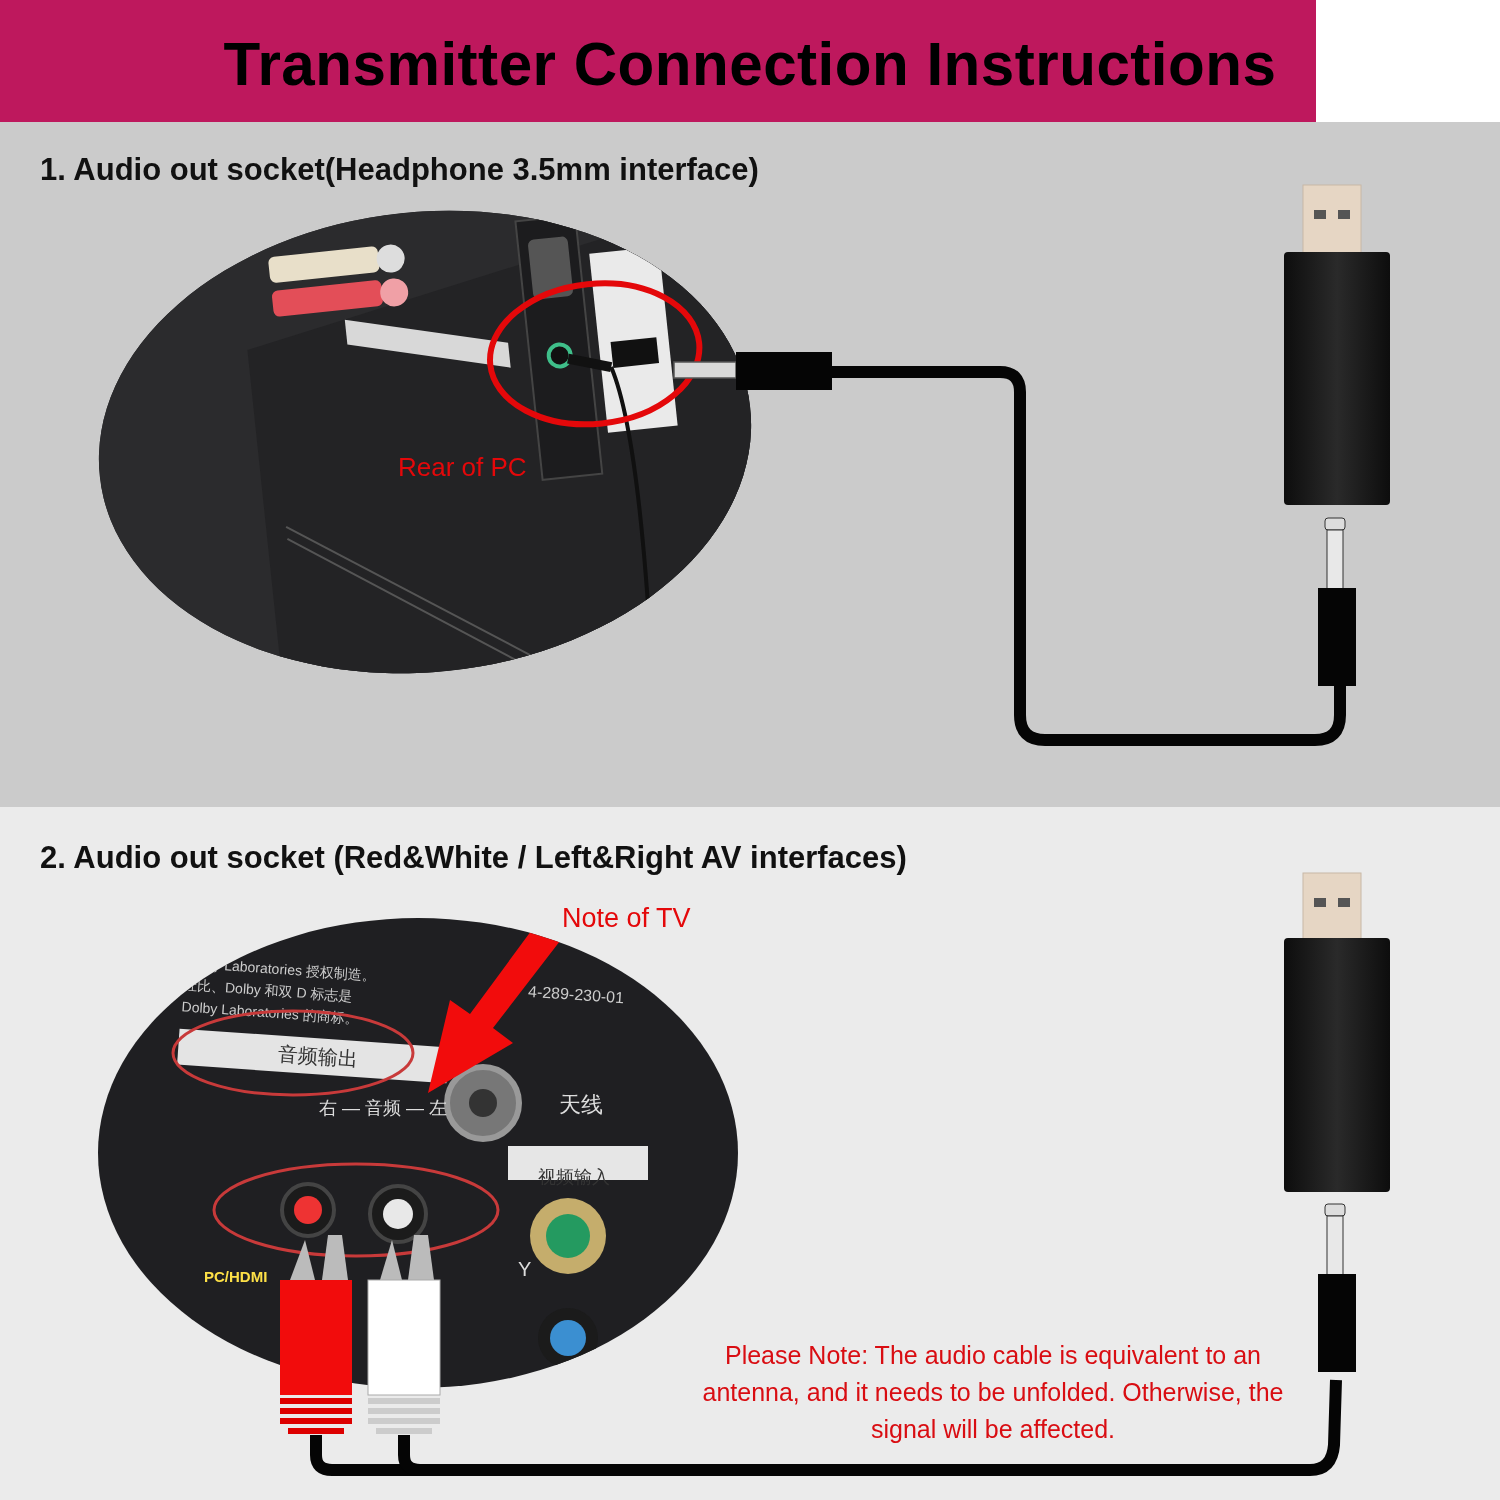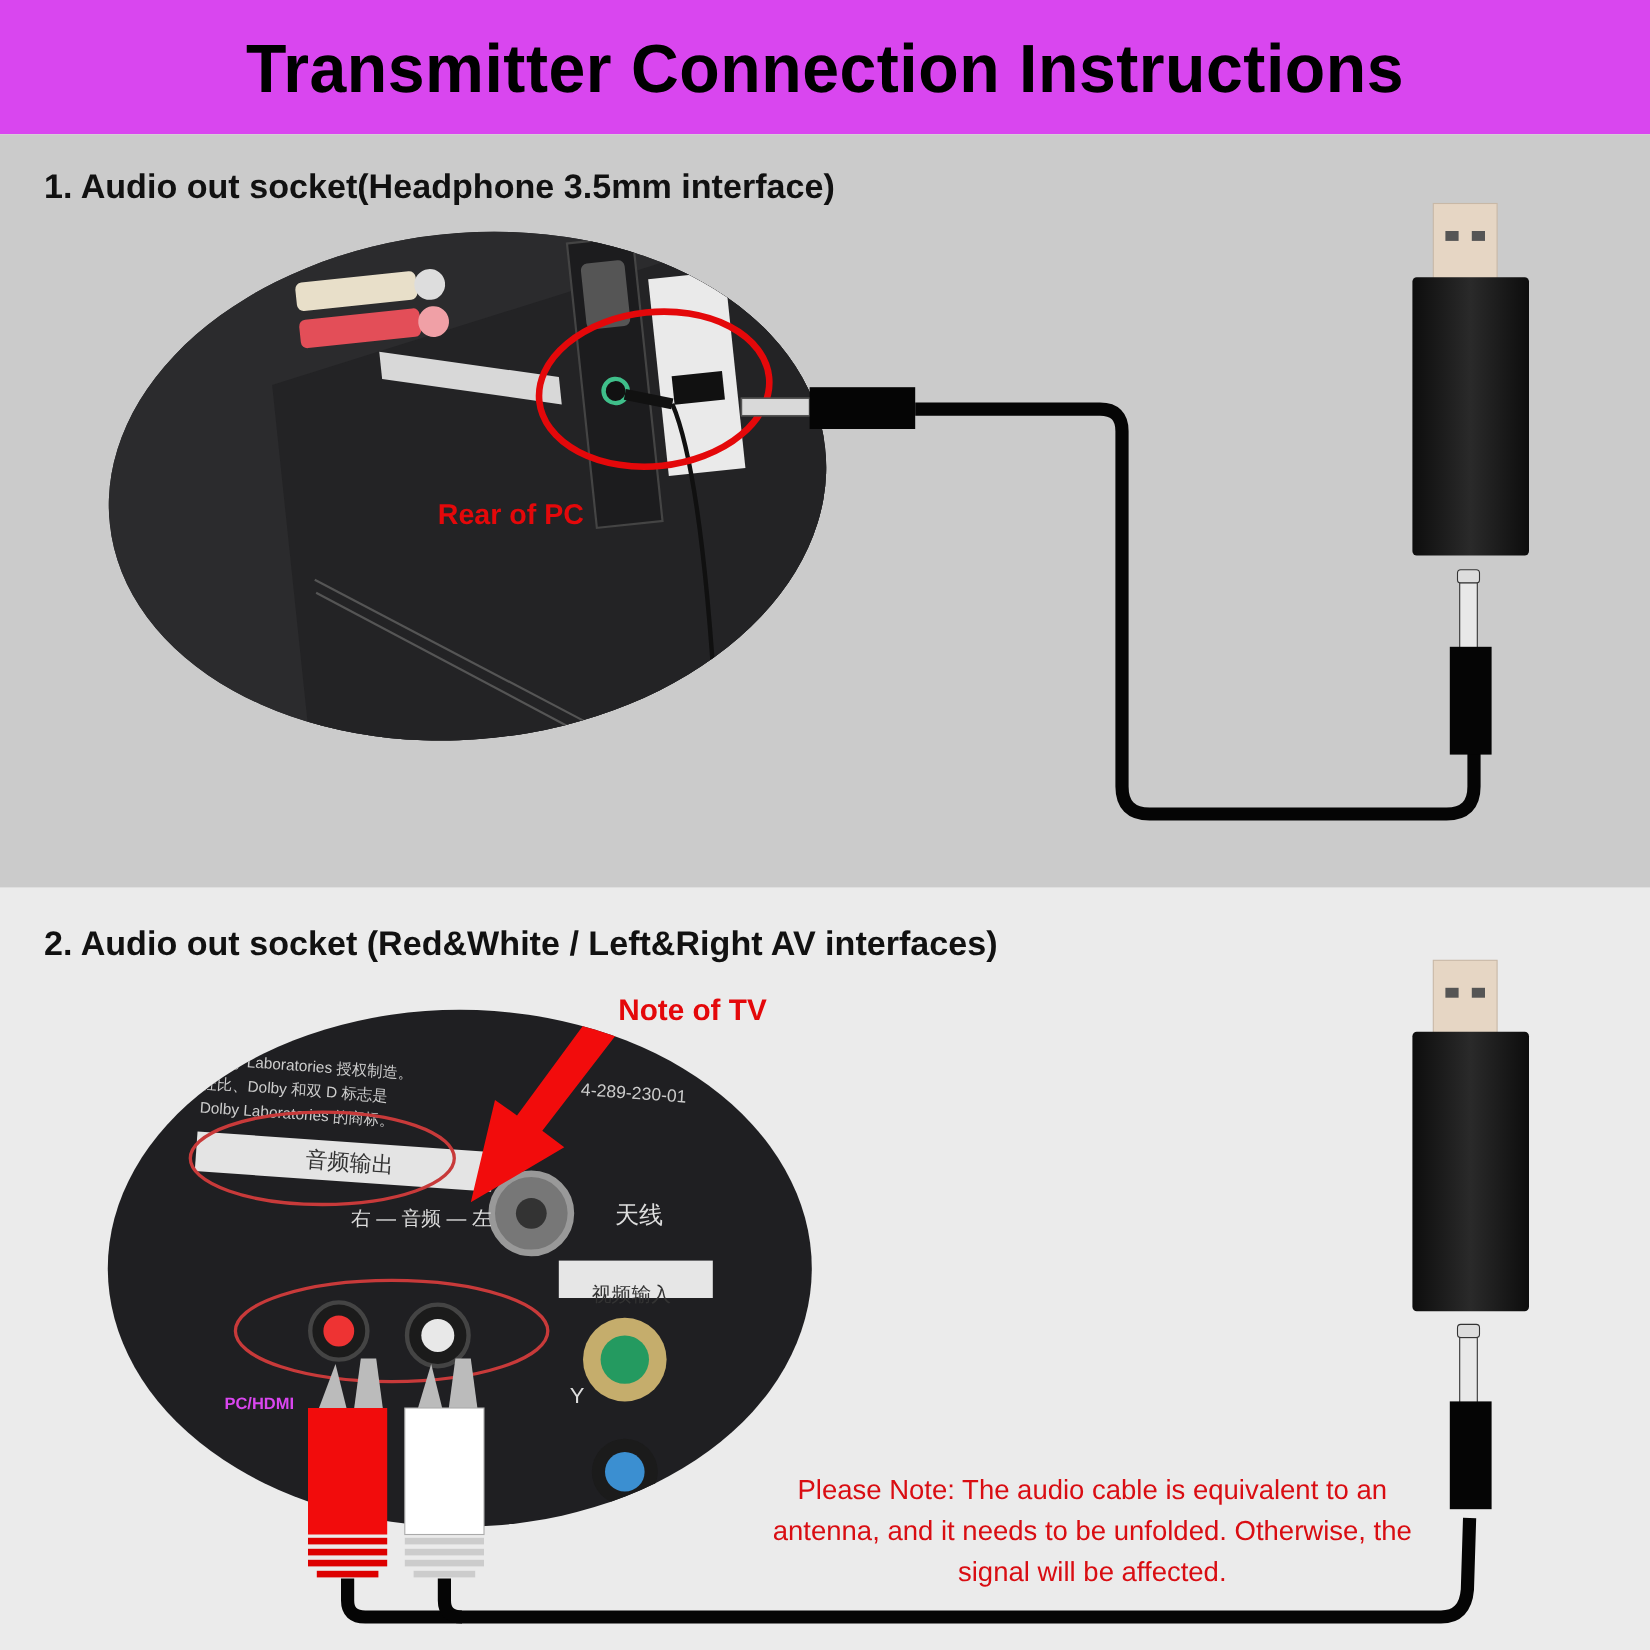--- a/index.html
+++ b/index.html
@@ -1,24 +1,24 @@
 <!DOCTYPE html>
 <html><head>
 <meta charset="utf-8">
 <style>
   html, body { margin:0; padding:0; }
   body { width:1500px; height:1500px; position:relative; overflow:hidden; background:#ffffff; font-family:"Liberation Sans", sans-serif; }
   .abs { position:absolute; }
-  .title { left:0; top:0; width:1500px; height:122px; background:#d946ef; }
+  .title { left:0; top:0; width:1316px; height:122px; background:#be185d; }
   .title h1 { position:absolute; left:0; width:1500px; top:28px; margin:0; text-align:center; font-family:"Liberation Sans", sans-serif; font-weight:bold; font-size:62px; letter-spacing:0.5px; color:#000; transform:scaleX(0.97); }
   .sec1 { left:0; top:122px; width:1500px; height:685px; background:#cbcbcb; }
   .sec2 { left:0; top:807px; width:1500px; height:693px; background:#ebebeb; }
   .heading { font-weight:bold; font-size:31px; color:#111; white-space:nowrap; }
   .photo { border-radius:50%; overflow:hidden; background:#2a2a2c; }
-  .red-label { color:#e4080a; font-weight:bold; white-space:nowrap; }
+  .red-label { color:#e4080a; font-weight:normal; white-space:nowrap; }
   .note { color:#d90d12; font-size:25px; line-height:37px; width:620px; }
   svg { display:block; }
 </style>
 </head>
 <body>
 
 <div class="abs title">
   <h1>Transmitter Connection Instructions</h1>
 </div>
 
@@ -120,21 +120,21 @@
     <circle cx="470" cy="318" r="22" fill="#249a60"></circle>
     <circle cx="470" cy="420" r="30" fill="#1b1b1b"></circle>
     <circle cx="470" cy="420" r="18" fill="#3b8fd1"></circle>
 
     <polygon points="450,-10 472,10 395,110 415,125 330,175 352,82 372,96" fill="#f20c0c"></polygon>
   </svg>
   <span class="abs" style="left:461px; top:172px; color:#ddd; font-size:22px;">天线</span>
   <span class="abs" style="left:440px; top:234px; color:#333; font-size:18px;margin-top:13px;">视频输入</span>
   <span class="abs" style="left:200px; top:178px; color:#ddd; font-size:18px;margin-left:21px;">右 — 音频 — 左</span>
   <span class="abs" style="left:420px; top:340px; color:#ddd; font-size:20px;">Y</span>
-  <span class="abs" style="left:106px; top:350px; color:#d946ef; font-size:15px; font-weight:bold;">PC/HDMI</span>
+  <span class="abs" style="left:106px; top:350px; color:#fde047; font-size:15px; font-weight:bold;">PC/HDMI</span>
 </div>
 
 <svg class="abs" style="left:270px; top:1230px;" width="1110" height="250" viewBox="0 0 1110 250">
 
   <polygon points="20,50 35,10 45,50" fill="#bbb"></polygon>
   <polygon points="52,50 58,5 72,5 78,50" fill="#bbb"></polygon>
   <rect x="10" y="50" width="72" height="115" fill="#f20c0c"></rect>
   <g fill="#d00">
     <rect x="10" y="168" width="72" height="6"></rect>
       <rect x="10" y="178" width="72" height="6"></rect>

